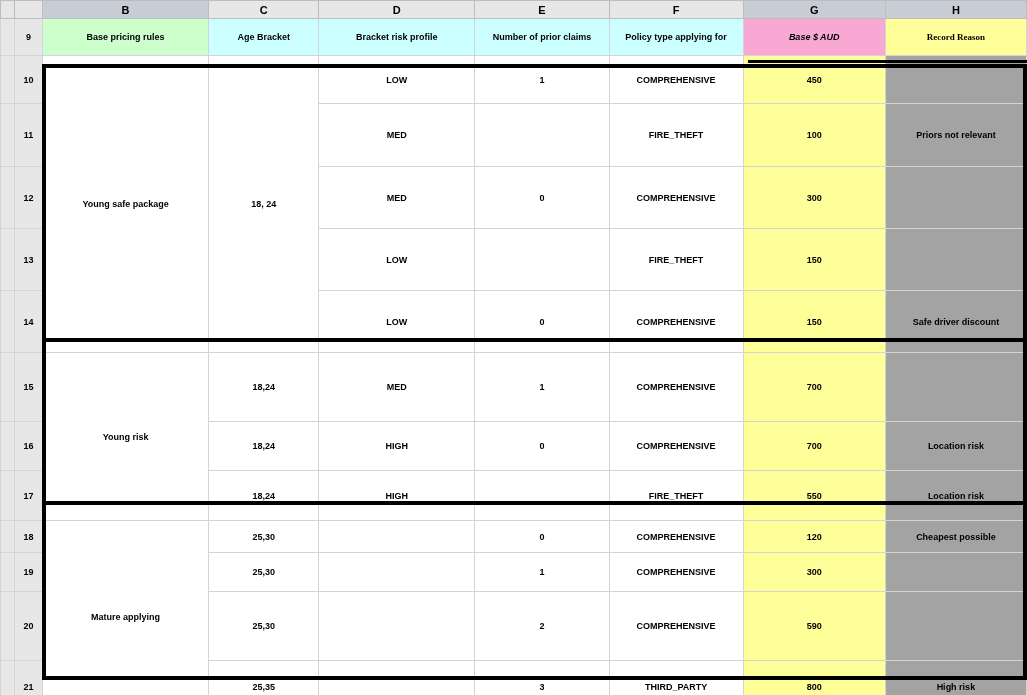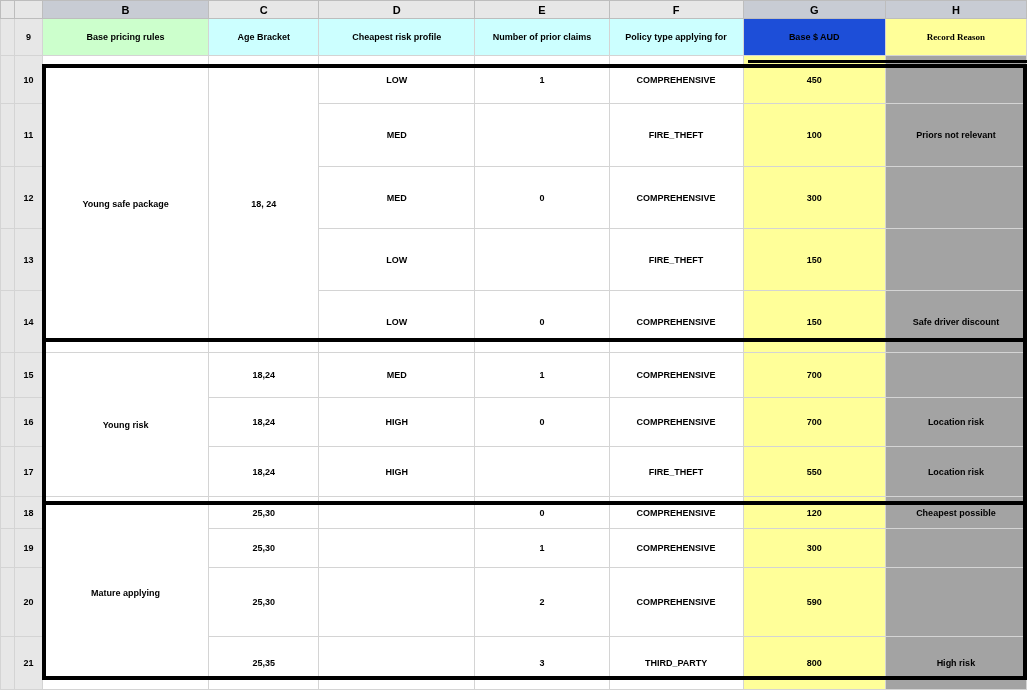--- a/index.html
+++ b/index.html
@@ -53,21 +53,21 @@
     border: 1px solid #bdbdbd;
     font-size: 11px;
     font-weight: bold;
     text-align: center;
     width: 34px;
   }
   
   tr.bandrow td { height: 37px; }
   td.h-b { background: #ccffcc; }
   td.h-c, td.h-d, td.h-e, td.h-f { background: #ccffff; }
-  td.h-g { background: #1d4ed8; }
+  td.h-g { background: #f9a8d4; font-style: italic; }
   td.h-h { background: #ffff99; font-family: Liberation Serif, serif; }
   
   td.data { background: #ffffff; }
   td.money { background: #ffff99; }
   td.reason { background: #a3a3a3; }
   
   td.btm { vertical-align: bottom; padding-bottom: 2px; }
   
   .thick {
     position: absolute;
@@ -107,21 +107,21 @@
       <td>F</td>
       <td class="sel">G</td>
       <td class="sel">H</td>
     </tr>
 
     <tr class="bandrow">
       <td class="narrowA"></td>
       <td class="rowhead">9</td>
       <td class="h-b">Base pricing rules</td>
       <td class="h-c">Age Bracket</td>
-      <td class="h-d">Cheapest risk profile</td>
+      <td class="h-d">Bracket risk profile</td>
       <td class="h-e">Number of prior claims</td>
       <td class="h-f">Policy type applying for</td>
       <td class="h-g">Base $ AUD</td>
       <td class="h-h">Record Reason</td>
     </tr>
 
     <tr>
       <td class="narrowA"></td>
       <td class="rowhead" style="height:48px">10</td>
       <td class="data" rowspan="5">Young safe package</td>
@@ -164,21 +164,21 @@
       <td class="rowhead" style="height:62px">14</td>
       <td class="data btm">LOW</td>
       <td class="data btm">0</td>
       <td class="data btm">COMPREHENSIVE</td>
       <td class="money btm">150</td>
       <td class="reason btm">Safe driver discount</td>
     </tr>
 
     <tr>
       <td class="narrowA"></td>
-      <td class="rowhead" style="height:45px">15</td>
+      <td class="rowhead" style="height:69px">15</td>
       <td class="data" rowspan="3">Young risk</td>
       <td class="data btm">18,24</td>
       <td class="data btm">MED</td>
       <td class="data btm">1</td>
       <td class="data btm">COMPREHENSIVE</td>
       <td class="money btm">700</td>
       <td class="reason btm"></td>
     </tr>
     <tr>
       <td class="narrowA"></td>

